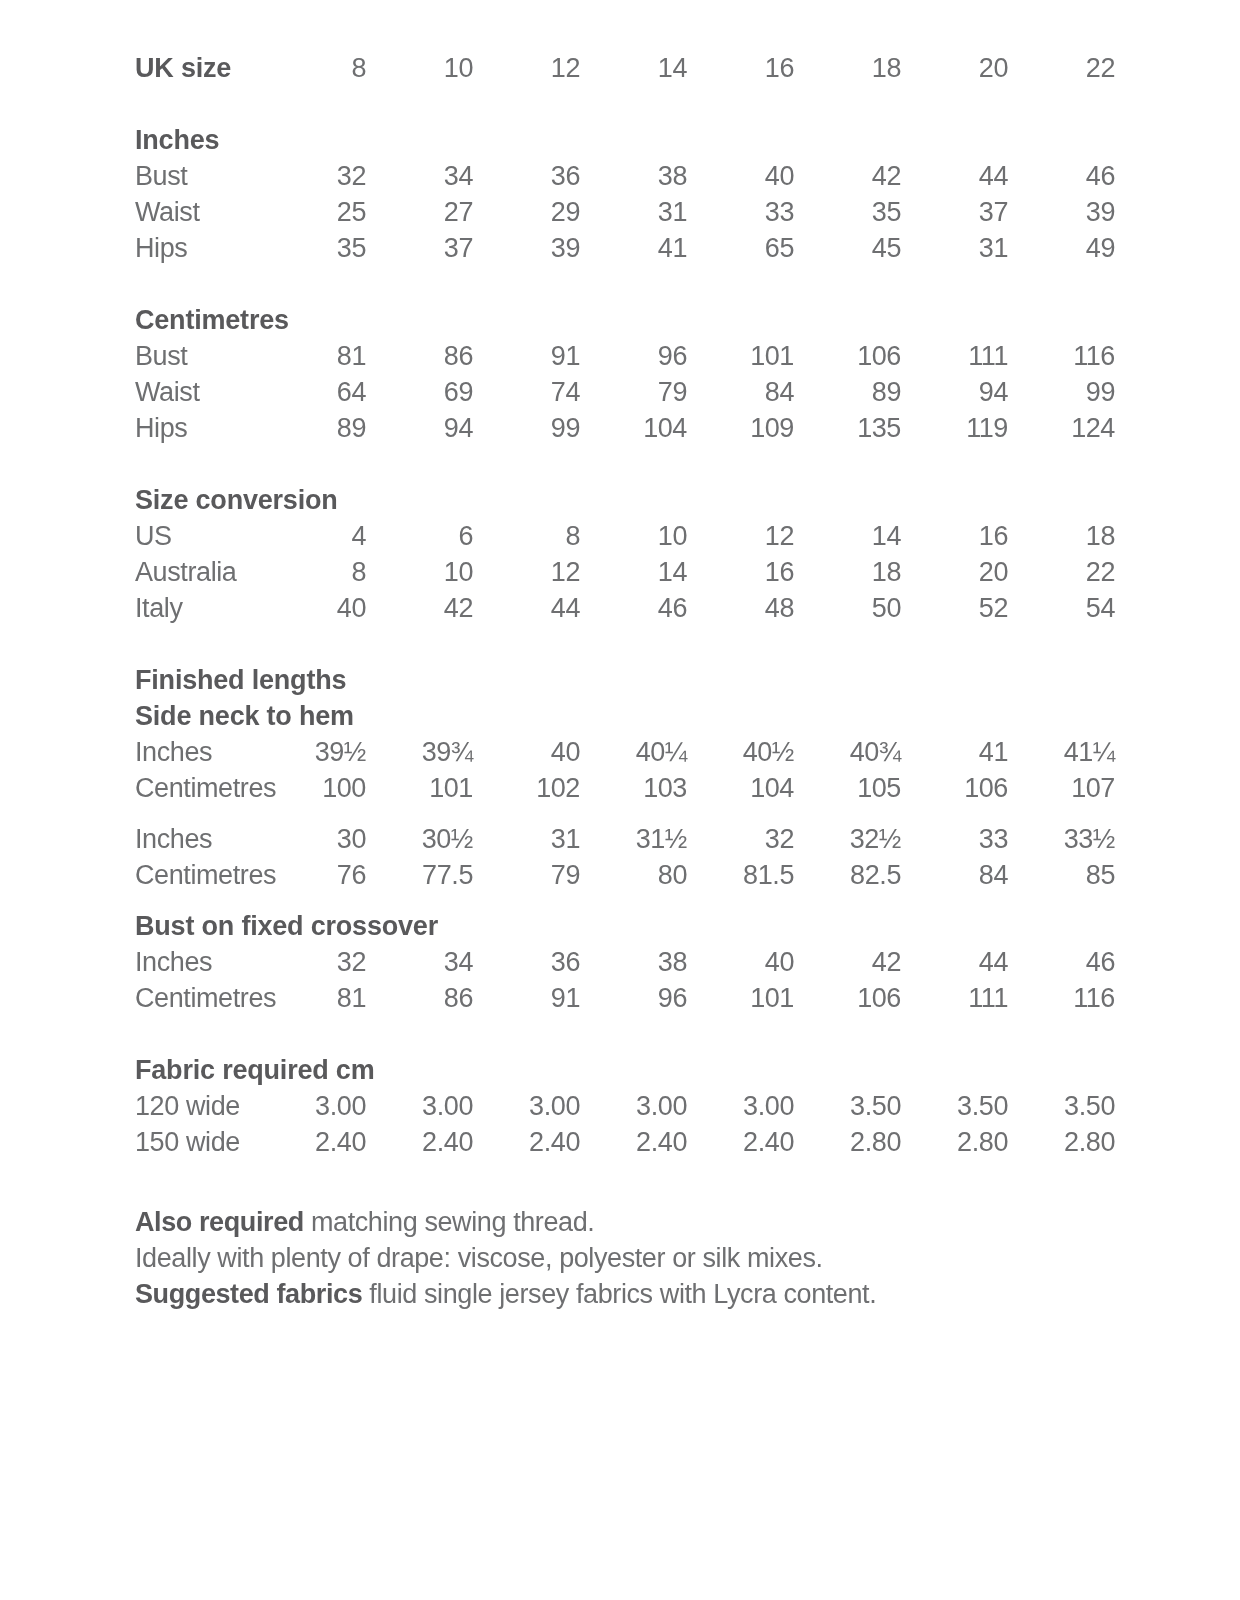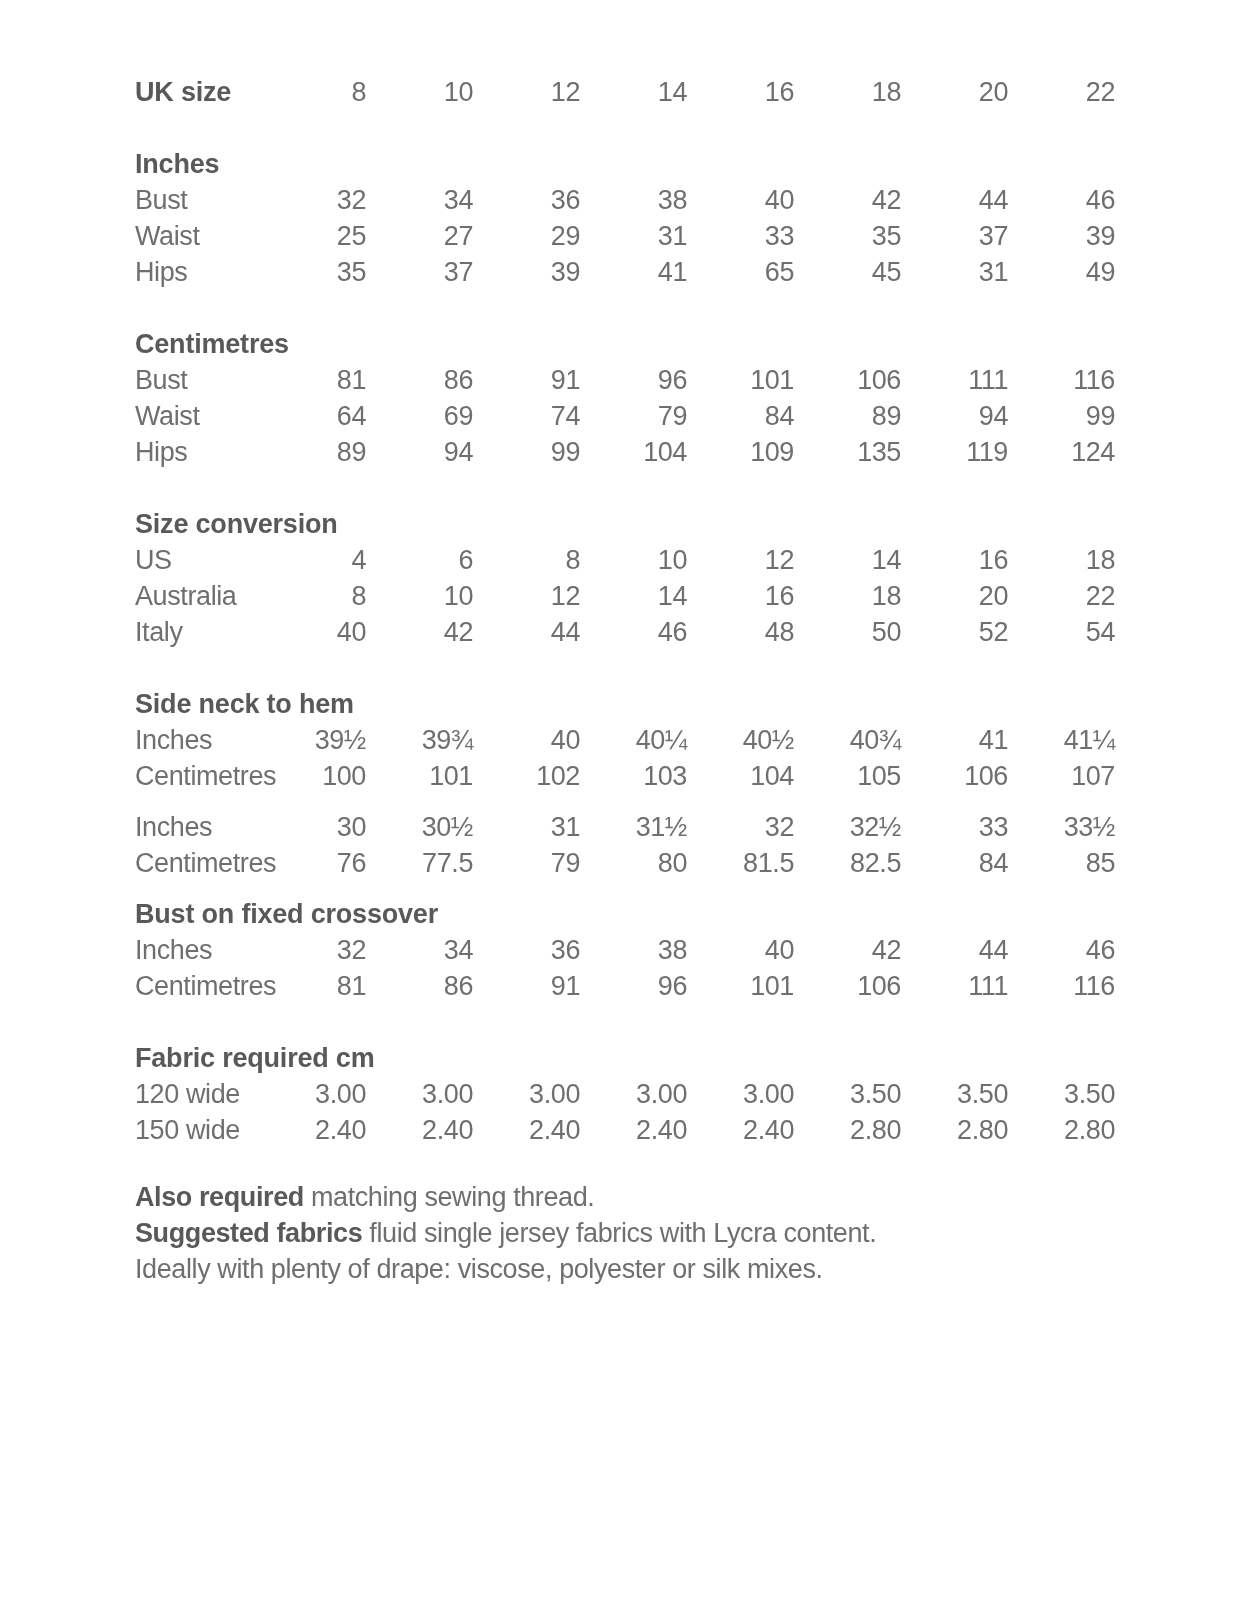--- a/index.html
+++ b/index.html
@@ -18,42 +18,41 @@
     padding: 50px 100px 0 135px;
     color: #6e6f71;
     font-size: 27px;
     line-height: 36px;
     letter-spacing: -0.4px;
   }
   table.size-table {
     border-collapse: collapse;
     table-layout: fixed;
     width: 980px;
-    margin-top: 24px;
   }
   col.label-col { width: 124px; }
   col.data-col  { width: 107px; }
   td {
     padding: 0;
     white-space: nowrap;
     overflow: visible;
     font-size: 27px;
     line-height: 36px;
     vertical-align: baseline;
   }
   td.value { text-align: right; }
   td.label { text-align: left; }
   .heading {
     font-weight: bold;
     color: #59595b;
     letter-spacing: -0.2px;
   }
   tr.spacer-large td { height: 36px; line-height: 36px; }
   tr.spacer-small td { height: 15px; line-height: 15px; }
-  .notes { margin-top: 31px; }
+  .notes { margin-top: 44px; }
   .note-line { white-space: nowrap; }
   .note-line .bold {
     font-weight: bold;
     color: #59595b;
   }
 </style>
 </head>
 <body>
 
 <div class="page">
@@ -195,20 +194,23 @@
           <td class="value">46</td>
           <td class="value">48</td>
           <td class="value">50</td>
           <td class="value">52</td>
           <td class="value">54</td>
         </tr>
         <tr class="spacer-large">
           <td colspan="9"></td>
         </tr>
         <tr>
+          <td class="label heading" colspan="9">Finished lengths</td>
+        </tr>
+        <tr>
           <td class="label heading" colspan="9">Side neck to hem</td>
         </tr>
         <tr>
           <td class="label">Inches</td>
           <td class="value">39½</td>
           <td class="value">39¾</td>
           <td class="value">40</td>
           <td class="value">40¼</td>
           <td class="value">40½</td>
           <td class="value">40¾</td>
@@ -304,16 +306,16 @@
           <td class="value">2.40</td>
           <td class="value">2.40</td>
           <td class="value">2.80</td>
           <td class="value">2.80</td>
           <td class="value">2.80</td>
         </tr>
       </tbody>
   </table>
   <div class="notes" id="notes">
       <div class="note-line"><span class="bold">Also required</span><span> matching sewing thread.</span></div>
+      <div class="note-line"><span class="bold"></span><span>Ideally with plenty of drape: viscose, polyester or silk mixes.</span></div>
       <div class="note-line"><span class="bold">Suggested fabrics</span><span> fluid single jersey fabrics with Lycra content.</span></div>
-      <div class="note-line"><span class="bold"></span><span>Ideally with plenty of drape: viscose, polyester or silk mixes.</span></div>
     </div>
 </div>
 
 </body></html>

